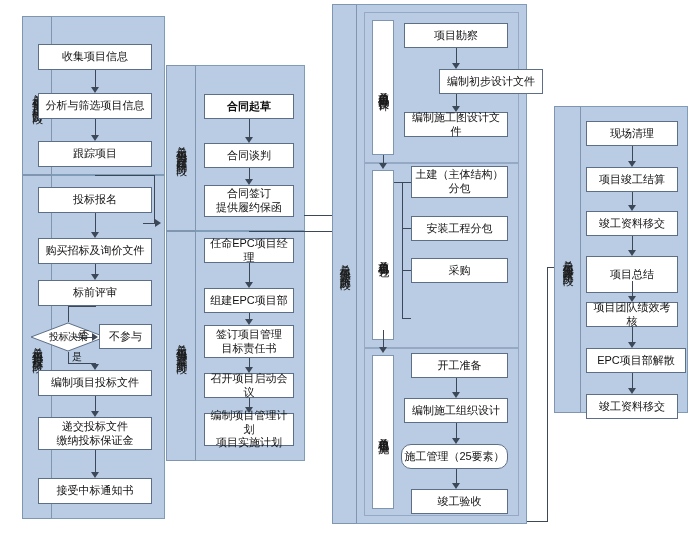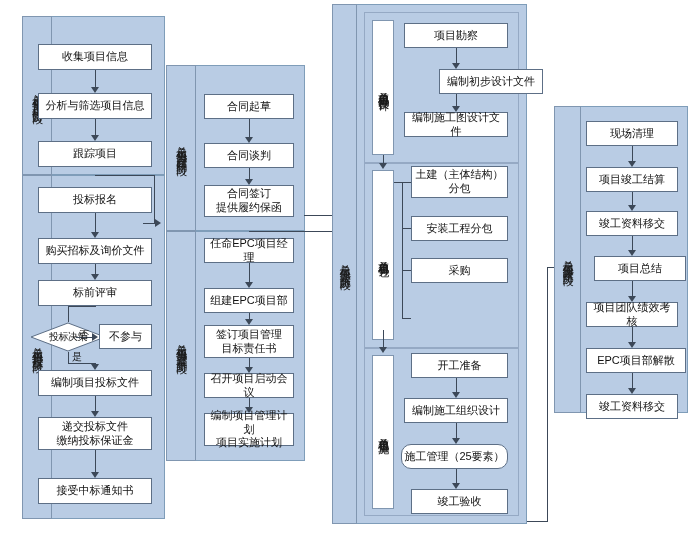--- a/index.html
+++ b/index.html
@@ -158,21 +158,21 @@
   <div class="conn vline" style="left:154px;top:175px;height:48px;"></div>
   <div class="conn hline" style="left:143px;top:223px;width:12px;"></div>
   <div class="arrow-r" style="left:155px;top:219px;"></div>
 
   <div class="panel" style="left:166px;top:65px;width:139px;height:166px;"></div>
   <div class="panel" style="left:166px;top:231px;width:139px;height:230px;"></div>
 
   <div class="vlabel" style="left:166px;top:65px;width:30px;height:166px;">总承包项目合同签约阶段</div>
   <div class="vlabel" style="left:166px;top:231px;width:30px;height:230px;">总承包项目管理策划阶段</div>
 
-  <div class="box" style="left:204px;top:94px;width:90px;height:25px;">合同起草</div>
+  <div class="box" style="left:204px;top:94px;width:90px;height:25px;font-weight:bold;">合同起草</div>
   <div class="box" style="left:204px;top:143px;width:90px;height:25px;">合同谈判</div>
   <div class="box" style="left:204px;top:185px;width:90px;height:32px;">合同签订
 提供履约保函</div>
 
   <div class="box" style="left:204px;top:238px;width:90px;height:25px;">任命EPC项目经理</div>
   <div class="box" style="left:204px;top:288px;width:90px;height:25px;">组建EPC项目部</div>
   <div class="box" style="left:204px;top:325px;width:90px;height:33px;">签订项目管理
 目标责任书</div>
   <div class="box" style="left:204px;top:373px;width:90px;height:25px;">召开项目启动会议</div>
   <div class="box" style="left:204px;top:413px;width:90px;height:33px;">编制项目管理计划
@@ -260,21 +260,21 @@
   <div class="conn hline" style="left:547px;top:267px;width:12px;"></div>
   <div class="arrow-r" style="left:557px;top:263px;"></div>
 
   <div class="panel" style="left:554px;top:106px;width:134px;height:307px;"></div>
 
   <div class="vlabel" style="left:554px;top:106px;width:27px;height:307px;">总承包项目收尾阶段</div>
 
   <div class="box" style="left:586px;top:121px;width:92px;height:25px;">现场清理</div>
   <div class="box" style="left:586px;top:167px;width:92px;height:25px;">项目竣工结算</div>
   <div class="box" style="left:586px;top:211px;width:92px;height:25px;">竣工资料移交</div>
-  <div class="box" style="left:586px;top:256px;width:92px;height:25px;margin-left:8px;">项目总结</div>
+  <div class="box" style="left:586px;top:256px;width:92px;height:37px;">项目总结</div>
   <div class="box" style="left:586px;top:302px;width:92px;height:25px;">项目团队绩效考核</div>
   <div class="box" style="left:586px;top:348px;width:100px;height:25px;">EPC项目部解散</div>
   <div class="box" style="left:586px;top:394px;width:92px;height:25px;">竣工资料移交</div>
 
   <div class="conn vline" style="left:632px;top:146px;height:15px;"></div>
   <div class="arrow-d" style="left:628px;top:161px;"></div>
   <div class="conn vline" style="left:632px;top:192px;height:13px;"></div>
   <div class="arrow-d" style="left:628px;top:205px;"></div>
   <div class="conn vline" style="left:632px;top:236px;height:14px;"></div>
   <div class="arrow-d" style="left:628px;top:250px;"></div>

